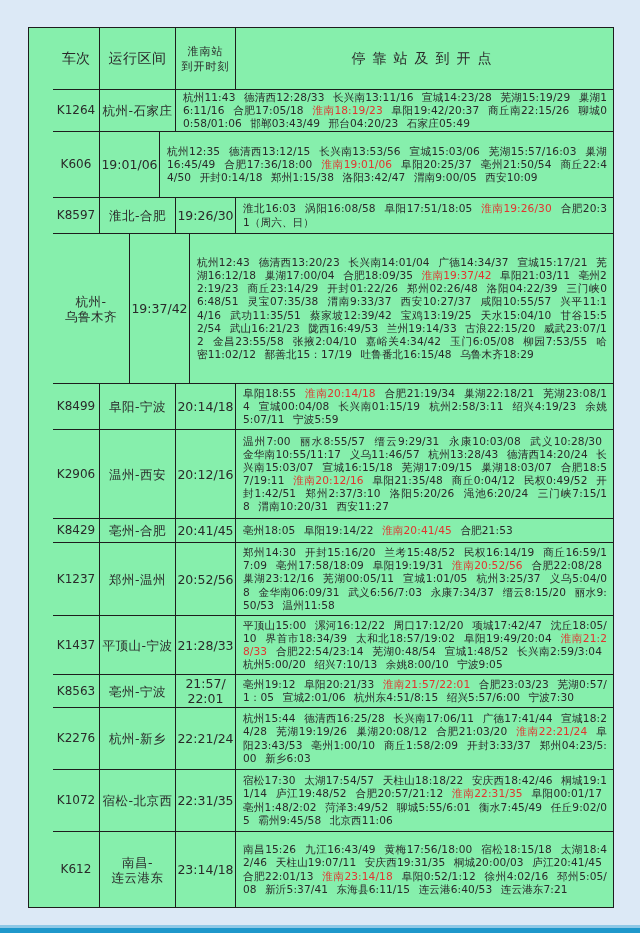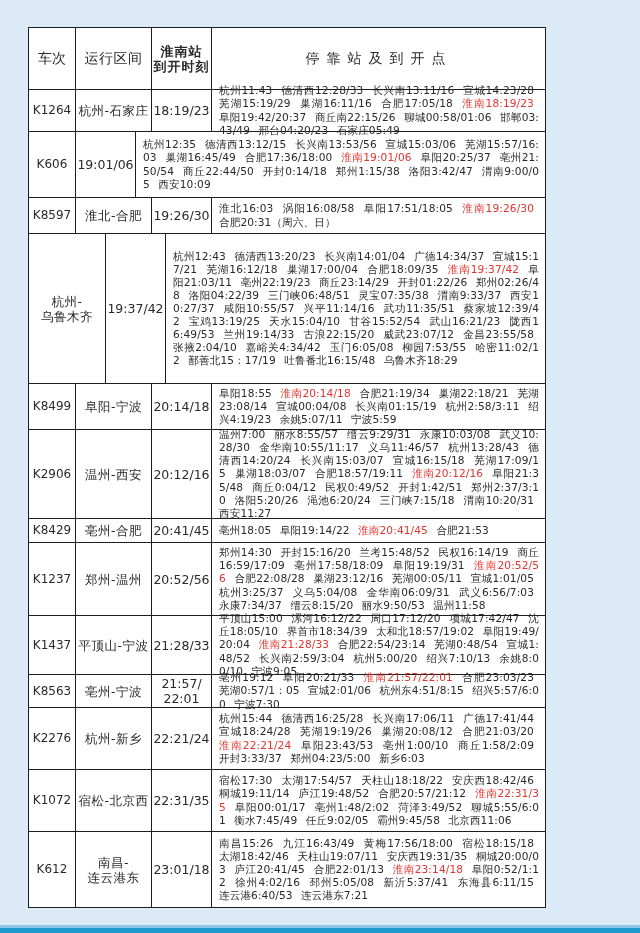--- a/index.html
+++ b/index.html
@@ -4,42 +4,43 @@
 <style>
   html, body { margin:0; padding:0; }
   body {
     width:640px; height:933px; overflow:hidden;
     background:#dce9f6;
     font-family:"DejaVu Sans","Liberation Sans",sans-serif;
     color:#2a2a2a;
     position:relative;
   }
   .table {
-    position:absolute; left:28px; top:27px; width:518px;
+    position:absolute; left:28px; top:27px; width:586px;
     border:1.5px solid #1d1d1d;
     box-sizing:border-box;
-    background:#ffffff;
+    background:#86efac;
+    padding-left:24px;
   }
   .row { display:flex; border-top:1.5px solid #1d1d1d; box-sizing:border-box; }
   .row.header { border-top:none; height:61px; }
   .cell {
     box-sizing:border-box;
     display:flex; align-items:center; justify-content:center;
     text-align:center;
     border-left:1.5px solid #1d1d1d;
     font-size:12.5px;
     line-height:15px;
   }
   .cell:first-child { border-left:none; }
   .c1 { width:46px; font-size:12px; letter-spacing:0; }
   .c2 { width:76px; letter-spacing:0.5px; }
   .c3 { width:60px; }
   .c4 { flex:1; justify-content:flex-start; text-align:justify; padding:3px 6px 3px 7px; font-size:10.6px; line-height:13.1px; letter-spacing:0.1px; }
   .header .cell { font-size:14px; }
-  .header .c3 { font-size:13px; line-height:16px; letter-spacing:1px;font-weight:bold; }
+  .header .c3 { font-size:11px; line-height:16px; letter-spacing:1px; }
   .header .c4 { justify-content:center; font-size:14px; letter-spacing:7px; }
   .stops { display:block; word-break:break-all; }
   .stop { margin-right:5px; }
   .stop.hl { color:#e03530; }
   .route-two { display:flex; flex-direction:column; line-height:15px; }
   .footer-bar {
     position:absolute; left:0; right:0; bottom:0; height:5px;
     background:#1f98cb;
   }
   .footer-line {
@@ -59,21 +60,20 @@
         <span>淮南站</span>
         <span>到开时刻</span>
       </div>
     </div>
     <div class="cell c4">停靠站及到开点</div>
   </div>
   <div id="rows">
       <div class="row" style="height: 42px;">
         <div class="cell c1">K1264</div>
         <div class="cell c2">杭州-石家庄</div>
-        <div class="cell c3">18:19/23</div>
         <div class="cell c4">
           <div class="stops"><span class="stop">杭州11:43</span> <span class="stop">德清西12:28/33</span> <span class="stop">长兴南13:11/16</span> <span class="stop">宣城14:23/28</span> <span class="stop">芜湖15:19/29</span> <span class="stop">巢湖16:11/16</span> <span class="stop">合肥17:05/18</span> <span class="stop hl">淮南18:19/23</span> <span class="stop">阜阳19:42/20:37</span> <span class="stop">商丘南22:15/26</span> <span class="stop">聊城00:58/01:06</span> <span class="stop">邯郸03:43/49</span> <span class="stop">邢台04:20/23</span> <span class="stop">石家庄05:49</span> </div>
         </div>
       </div>
       <div class="row" style="height: 66px;">
         <div class="cell c1">K606</div>
         <div class="cell c3">19:01/06</div>
         <div class="cell c4">
           <div class="stops"><span class="stop">杭州12:35</span> <span class="stop">德清西13:12/15</span> <span class="stop">长兴南13:53/56</span> <span class="stop">宣城15:03/06</span> <span class="stop">芜湖15:57/16:03</span> <span class="stop">巢湖16:45/49</span> <span class="stop">合肥17:36/18:00</span> <span class="stop hl">淮南19:01/06</span> <span class="stop">阜阳20:25/37</span> <span class="stop">亳州21:50/54</span> <span class="stop">商丘22:44/50</span> <span class="stop">开封0:14/18</span> <span class="stop">郑州1:15/38</span> <span class="stop">洛阳3:42/47</span> <span class="stop">渭南9:00/05</span> <span class="stop">西安10:09</span> </div>
         </div>
@@ -168,21 +168,21 @@
         </div>
       </div>
       <div class="row" style="height: 76px;">
         <div class="cell c1">K612</div>
         <div class="cell c2">
           <div class="route-two">
             <span>南昌-</span>
             <span>连云港东</span>
           </div>
         </div>
-        <div class="cell c3">23:01/18</div>
+        <div class="cell c3">23:14/18</div>
         <div class="cell c4">
           <div class="stops"><span class="stop">南昌15:26</span> <span class="stop">九江16:43/49</span> <span class="stop">黄梅17:56/18:00</span> <span class="stop">宿松18:15/18</span> <span class="stop">太湖18:42/46</span> <span class="stop">天柱山19:07/11</span> <span class="stop">安庆西19:31/35</span> <span class="stop">桐城20:00/03</span> <span class="stop">庐江20:41/45</span> <span class="stop">合肥22:01/13</span> <span class="stop hl">淮南23:14/18</span> <span class="stop">阜阳0:52/1:12</span> <span class="stop">徐州4:02/16</span> <span class="stop">邳州5:05/08</span> <span class="stop">新沂5:37/41</span> <span class="stop">东海县6:11/15</span> <span class="stop">连云港6:40/53</span> <span class="stop">连云港东7:21</span> </div>
         </div>
       </div>
     </div>
 </div>
 
 <div class="footer-line"></div>
 <div class="footer-bar"></div>
 

